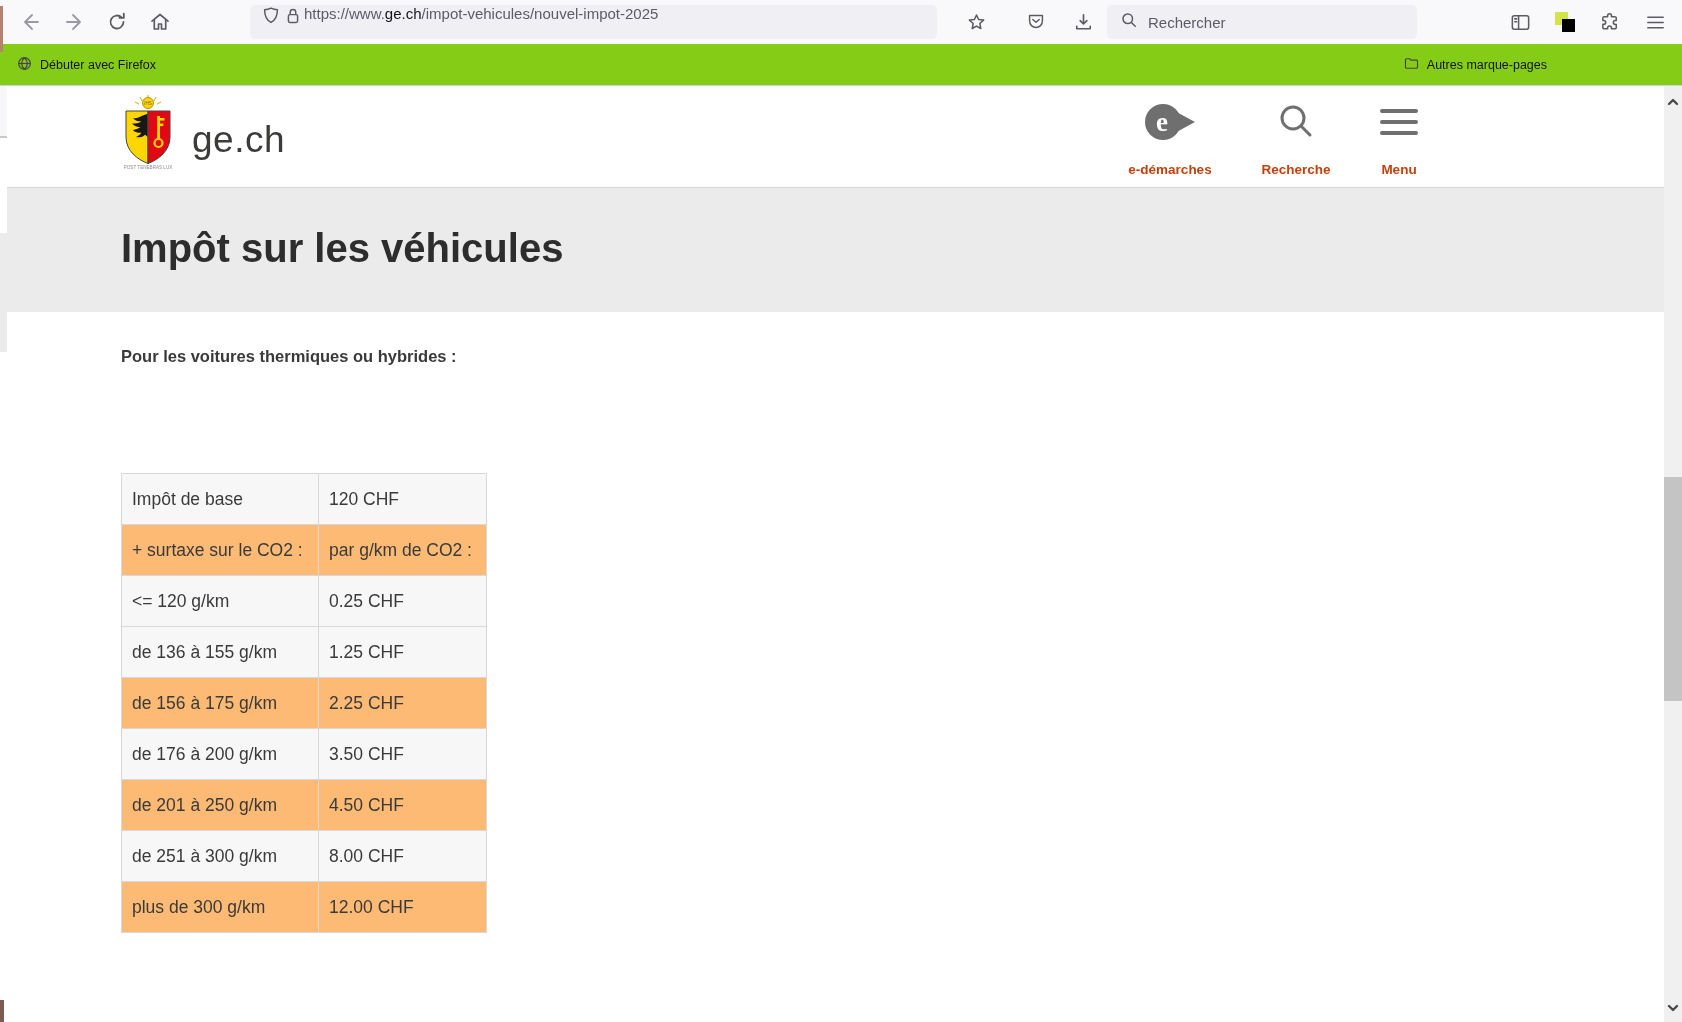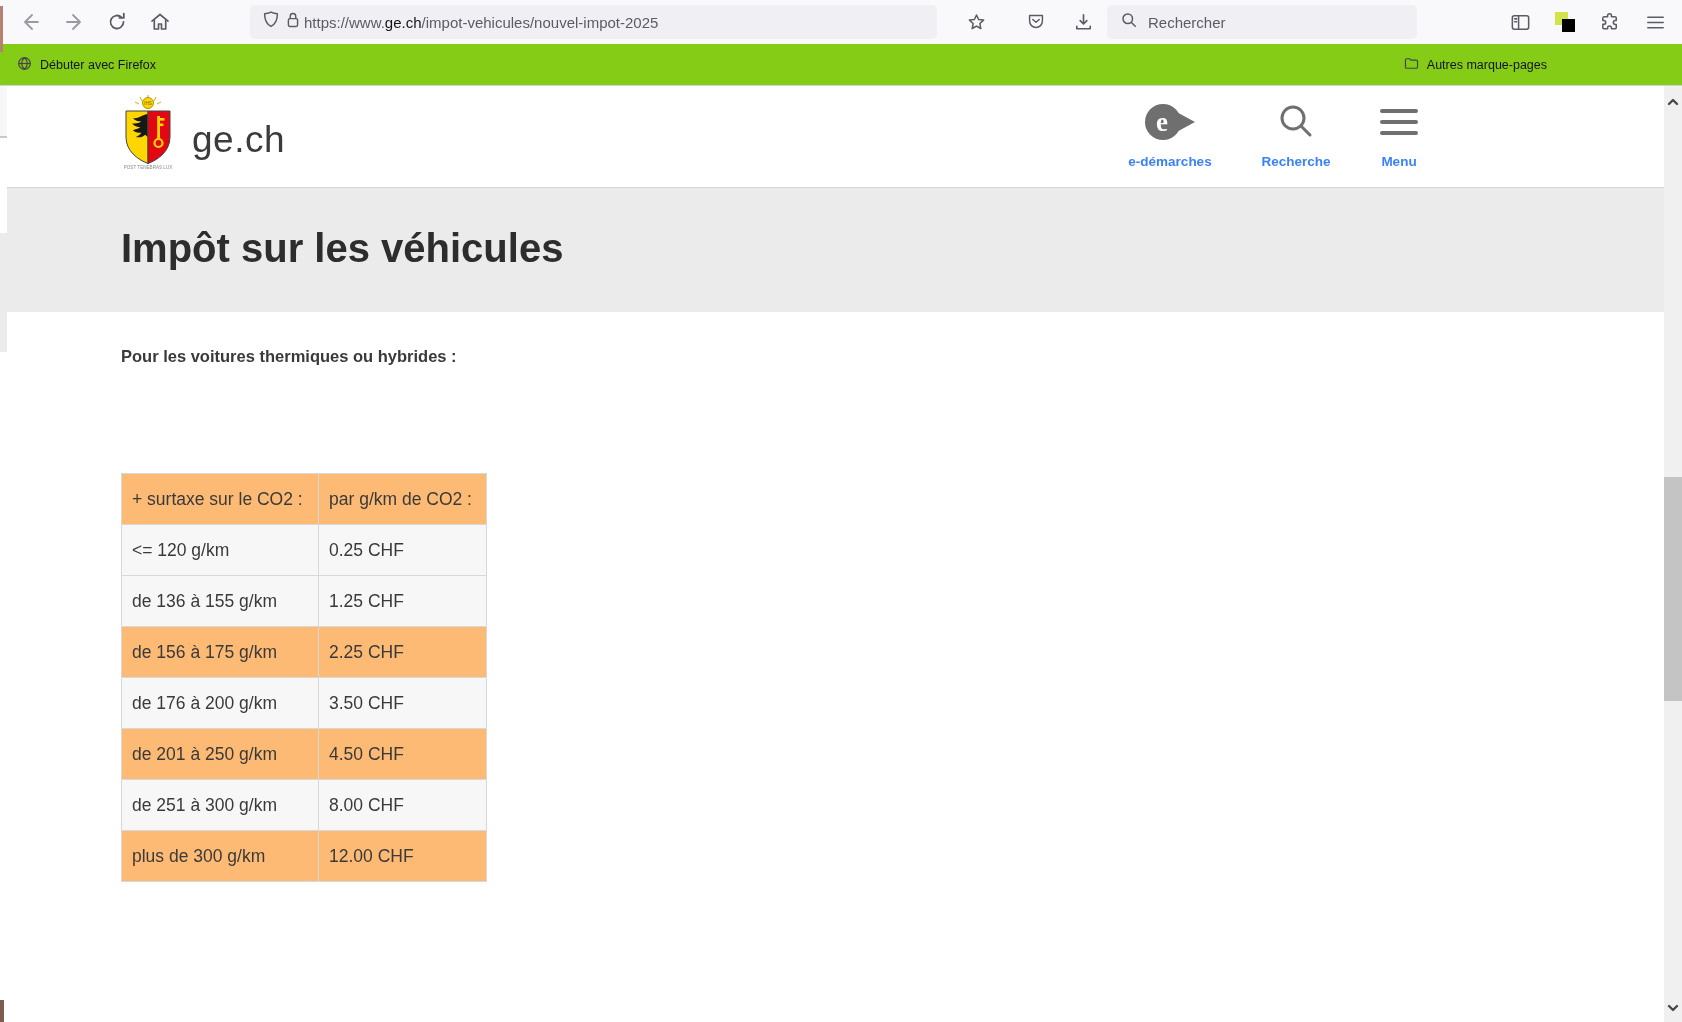--- a/index.html
+++ b/index.html
@@ -6,21 +6,21 @@
   html,body { width:1682px; height:1022px; overflow:hidden; background:#ffffff;
               font-family:"Liberation Sans","DejaVu Sans",sans-serif; }
 
   
   .toolbar { position:absolute; left:0; top:0; width:1682px; height:44px; background:#f9f9fb; }
   .nav-icons { position:absolute; left:18px; top:0; height:44px; display:flex; align-items:center; gap:17px; }
   .tb-icon { width:26px; height:26px; display:flex; align-items:center; justify-content:center; border-radius:4px; }
   .tb-icon svg { display:block; }
 
   .url-bar { position:absolute; left:250px; top:5px; width:687px; height:34px; background:#f0f0f4;
-             border-radius:5px; display:flex; align-items:center; padding-left:10px; }
+             border-radius:5px; display:flex; padding-left:10px; }
   .url-text { font-size:15px; color:#5b5b66; white-space:nowrap; }
   .url-text .domain { color:#15141a; }
 
   .after-url { position:absolute; top:9px; display:flex; align-items:center; }
   .star-ic   { left:963px; }  .pocket-ic { left:1023px; }  .dl-ic { left:1070px; }
 
   .search-bar { position:absolute; left:1107px; top:5px; width:310px; height:34px; background:#f0f0f4;
                 border-radius:5px; display:flex; align-items:center; padding-left:12px; gap:9px; }
   .search-text { font-size:15px; color:#5b5b66; }
 
@@ -34,21 +34,21 @@
   .bm-left  { left:16px; }
   .bm-right { right:135px; }
 
   
   .site-header { position:absolute; left:7px; top:86px; right:18px; height:101px; background:#fff; }
   .logo-wrap { position:absolute; left:114px; top:8px; display:flex; align-items:center; }
   .brand { position:absolute; left:185px; top:33px; font-size:37px; color:#3b3b3a; letter-spacing:0.5px; }
 
   .hnav-item { position:absolute; top:14px; width:120px; text-align:center; cursor:pointer; }
   .hnav-icon { height:44px; display:flex; align-items:center; justify-content:center; }
-  .hnav-label { margin-top:10px; font-size:13.5px; font-weight:bold; color:#3b82f6; }
+  .hnav-label { margin-top:18px; font-size:13.5px; font-weight:bold; color:#c2410c; }
   .hnav-edem { left:1103px; } .hnav-search { left:1229px; } .hnav-menu { left:1332px; }
 
   .title-band { position:absolute; left:7px; top:187px; right:18px; height:125px; background:#ebebeb;
                 border-top:1px solid #d6d6d6; }
   .page-title { position:absolute; left:114px; top:38px; font-size:40px; font-weight:bold; color:#2d2d2d; }
 
   .content { position:absolute; left:7px; top:312px; right:18px; bottom:0; background:#fff; }
   .intro-bold { position:absolute; left:114px; top:26px; font-size:16.5px; font-weight:bold; color:#3a3a3a;margin-top:9px; }
   .paragraph  { position:absolute; left:114px; top:54px; font-size:18.5px; line-height:30px; color:#3c3c3c; white-space:nowrap; }
 
@@ -250,20 +250,24 @@
 </div>
 
 <div class="title-band">
   <h1 class="page-title">Impôt sur les véhicules</h1>
 </div>
 
 <div class="content">
   <div class="intro-bold">Pour les voitures thermiques ou hybrides :</div>
   <table class="tax">
     <tbody>
+        <tr class="odd">
+          <td>Impôt de base</td>
+          <td>120 CHF</td>
+        </tr>
         <tr>
           <td>+ surtaxe sur le CO2 :</td>
           <td>par g/km de CO2 :</td>
         </tr>
         <tr class="odd">
           <td>&lt;= 120 g/km</td>
           <td>0.25 CHF</td>
         </tr>
         <tr class="odd">
           <td>de 136 à 155 g/km</td>

